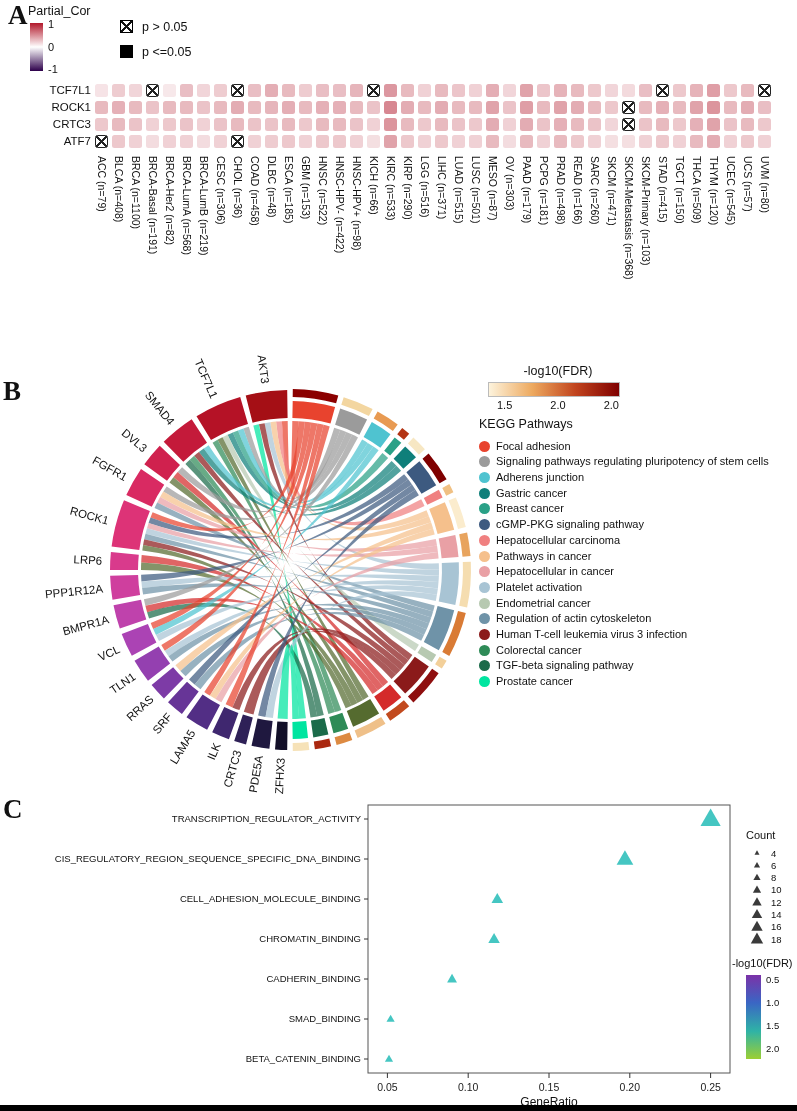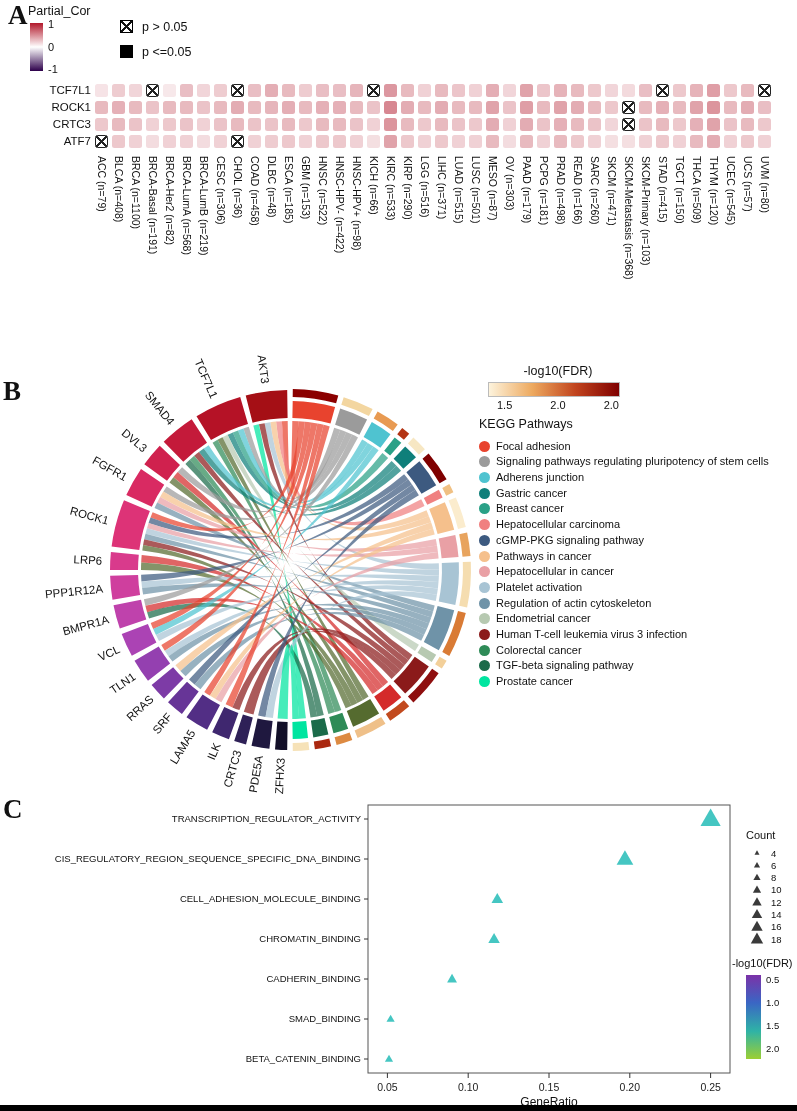--- a/index.html
+++ b/index.html
@@ -455,46 +455,46 @@
         </div>
         <div class="kegg-item">
           <span class="kegg-dot" style="background: rgb(15, 127, 122);"></span>
           <span class="kegg-name">Gastric cancer</span>
         </div>
         <div class="kegg-item">
           <span class="kegg-dot" style="background: rgb(42, 161, 135);"></span>
           <span class="kegg-name">Breast cancer</span>
         </div>
         <div class="kegg-item">
+          <span class="kegg-dot" style="background: rgb(61, 90, 128);"></span>
+          <span class="kegg-name">cGMP-PKG signaling pathway</span>
+        </div>
+        <div class="kegg-item">
           <span class="kegg-dot" style="background: rgb(240, 128, 128);"></span>
           <span class="kegg-name">Hepatocellular carcinoma</span>
         </div>
         <div class="kegg-item">
-          <span class="kegg-dot" style="background: rgb(61, 90, 128);"></span>
-          <span class="kegg-name">cGMP-PKG signaling pathway</span>
-        </div>
-        <div class="kegg-item">
           <span class="kegg-dot" style="background: rgb(245, 192, 140);"></span>
           <span class="kegg-name">Pathways in cancer</span>
         </div>
         <div class="kegg-item">
           <span class="kegg-dot" style="background: rgb(233, 160, 165);"></span>
           <span class="kegg-name">Hepatocellular in cancer</span>
         </div>
         <div class="kegg-item">
           <span class="kegg-dot" style="background: rgb(168, 196, 212);"></span>
           <span class="kegg-name">Platelet activation</span>
         </div>
         <div class="kegg-item">
+          <span class="kegg-dot" style="background: rgb(183, 201, 177);"></span>
+          <span class="kegg-name">Endometrial cancer</span>
+        </div>
+        <div class="kegg-item">
           <span class="kegg-dot" style="background: rgb(111, 147, 168);"></span>
           <span class="kegg-name">Regulation of actin cytoskeleton</span>
-        </div>
-        <div class="kegg-item">
-          <span class="kegg-dot" style="background: rgb(183, 201, 177);"></span>
-          <span class="kegg-name">Endometrial cancer</span>
         </div>
         <div class="kegg-item">
           <span class="kegg-dot" style="background: rgb(139, 26, 26);"></span>
           <span class="kegg-name">Human T-cell leukemia virus 3 infection</span>
         </div>
         <div class="kegg-item">
           <span class="kegg-dot" style="background: rgb(46, 139, 87);"></span>
           <span class="kegg-name">Colorectal cancer</span>
         </div>
         <div class="kegg-item">

